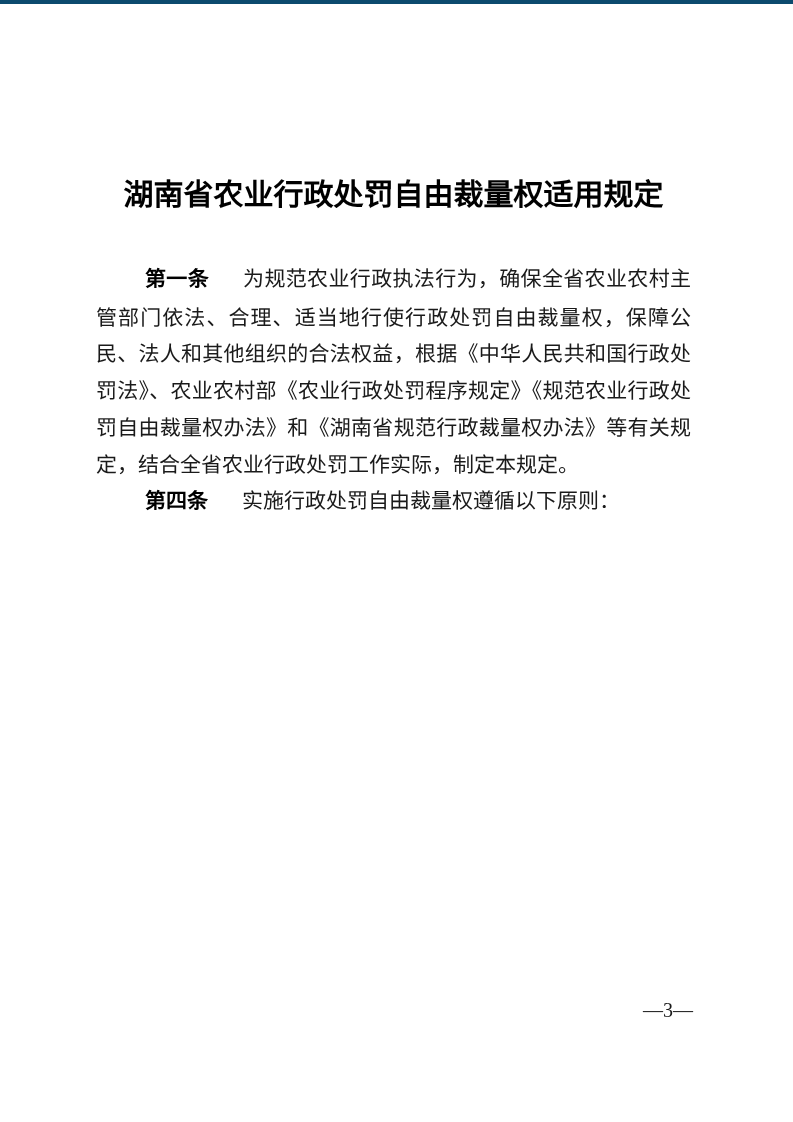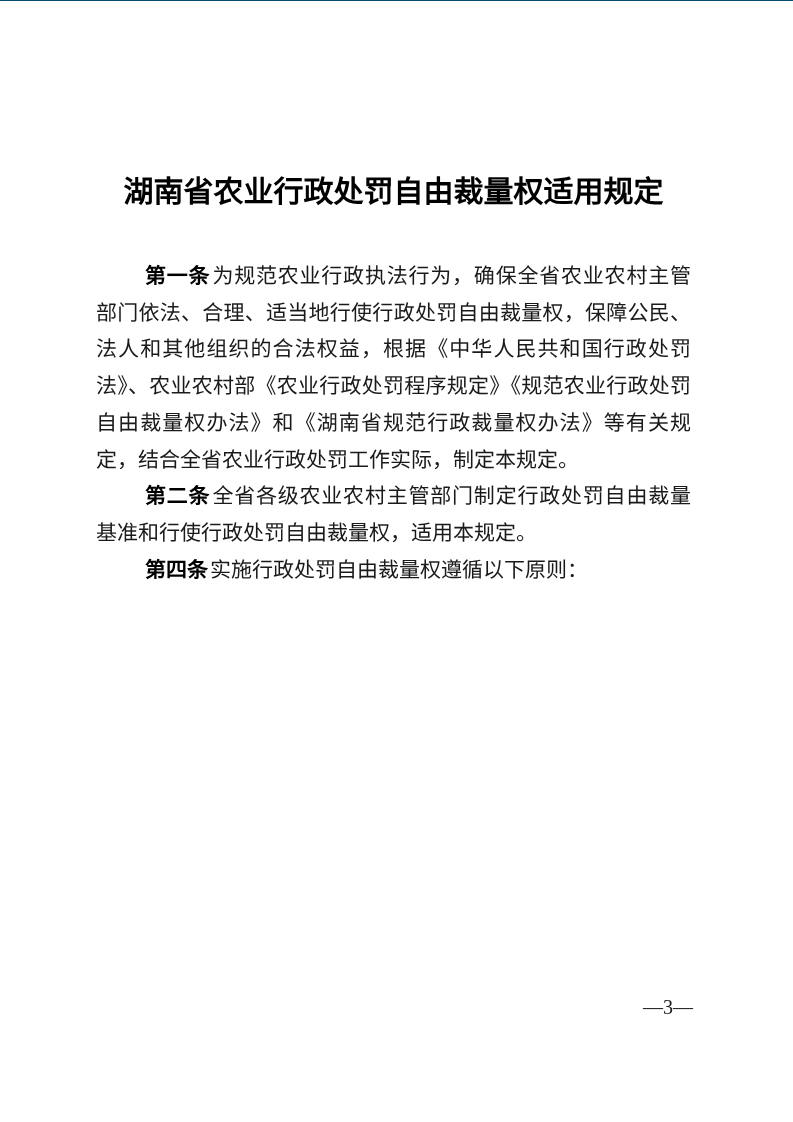--- a/index.html
+++ b/index.html
@@ -5,21 +5,21 @@
   html, body {
     margin: 0;
     padding: 0;
     background: #ffffff;
   }
   .page {
     position: relative;
     width: 793px;
     height: 1122px;
     background: #ffffff;
-    border-top: 1px solid #0c4a6e;
+    border-top: 4px solid #0c4a6e;
     box-sizing: border-box;
     overflow: hidden;
     font-family: "Liberation Serif", serif;
   }
   .content {
     position: absolute;
     left: 96px;
     top: 0;
     width: 595px;
   }
@@ -41,22 +41,22 @@
     margin: 0;
     font-family: "Liberation Serif", serif;
     font-size: 21px;
     line-height: 36.7px;
     color: #1a1a1a;
     text-align: justify;
     text-indent: 49px;
   }
   .article-label {
     font-weight: bold;
-    font-family: Liberation Sans, sans-serif;
-    margin-right: 2px;
+    font-family: Liberation Mono, monospace;
+    margin-right: 34px;
     color: #000000;
   }
   .article-label:empty {
     margin-right: 0;
     display: none;
   }
   .page-num {
     position: absolute;
     right: 100px;
     top: 994px;
@@ -72,22 +72,19 @@
 
 <div class="page">
   <div class="content">
     <h1 class="doc-title">湖南省农业行政处罚自由裁量权适用规定</h1>
 
     <div class="doc-body">
       <p class="para">
         <span class="article-label">第一条</span><span>为规范农业行政执法行为，确保全省农业农村主管部门依法、合理、适当地行使行政处罚自由裁量权，保障公民、法人和其他组织的合法权益，根据《中华人民共和国行政处罚法》、农业农村部《农业行政处罚程序规定》《规范农业行政处罚自由裁量权办法》和《湖南省规范行政裁量权办法》等有关规定，结合全省农业行政处罚工作实际，制定本规定。</span>
       </p>
       <p class="para">
-        <span class="article-label">第二条</span><span>全省各级农业农村主管部门制定行政处罚自由裁量基准和行使行政处罚自由裁量权，适用本规定。</span>
-      </p>
-      <p class="para">
         <span class="article-label">第四条</span><span>实施行政处罚自由裁量权遵循以下原则：</span>
       </p>
     </div>
   </div>
 
   <div class="page-num">—3—</div>
 </div>
 
 </body></html>

